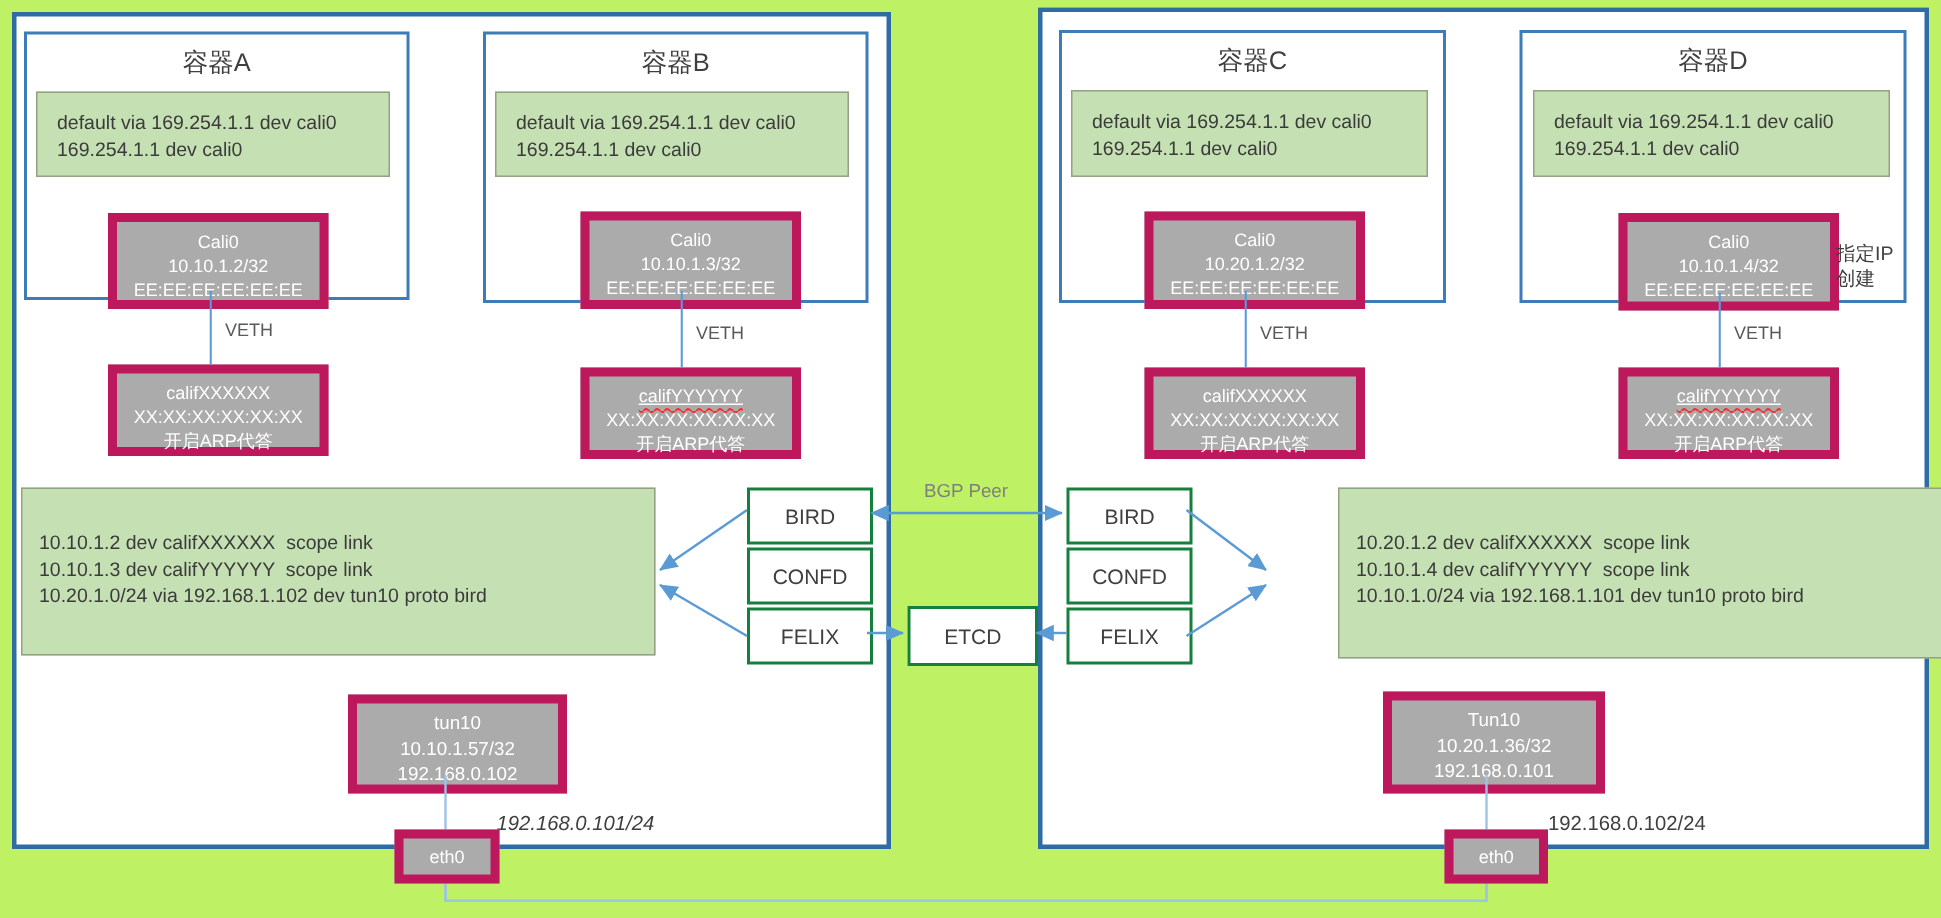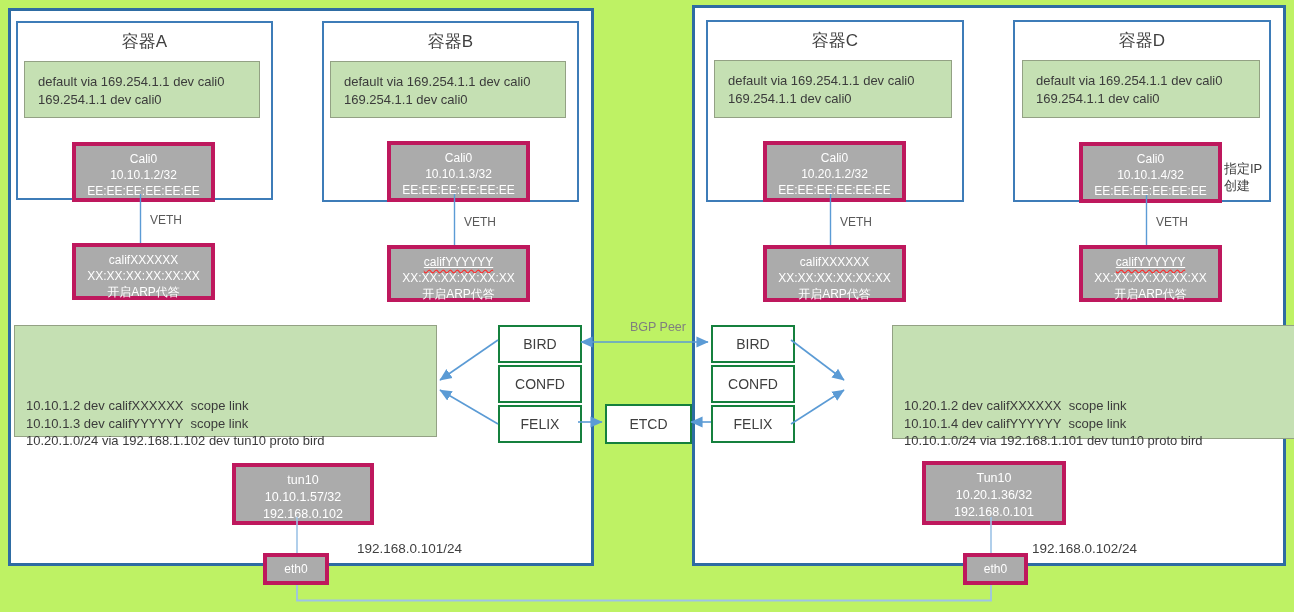--- a/index.html
+++ b/index.html
@@ -5,23 +5,23 @@
   html,body{margin:0;padding:0;background:#fff;}
   #canvas{position:relative;width:1294px;height:612px;background:#bef264;overflow:hidden;
           font-family:"Liberation Sans","DejaVu Sans",sans-serif;color:#3f3f3f;}
   .host{position:absolute;border:3px solid #2e6ca3;background:#ffffff;z-index:1;}
   .cbox{position:absolute;border:2px solid #3e7cb8;background:#ffffff;z-index:2;}
   .ctitle{position:absolute;left:0;right:0;top:7px;text-align:center;font-size:17px;color:#3f3f3f;}
   .green{position:absolute;background:#c5e0b3;border:1px solid #93a184;z-index:2;
          font-size:13px;line-height:18px;color:#3b3b3b;}
   .green .inner{padding:11px 0 0 13px;}
   .rt{font-size:13px;line-height:17.5px;}
-  .rt .inner{padding:27px 0 0 11px;margin-top:44px;}
+  .rt .inner{padding:27px 0 0 11px;}
   .rt-line{white-space:pre;}
-  .gray{position:absolute;background:#ababab;border:4px solid #be185d;color:#ffffff;
+  .gray{position:absolute;background:#ababab;border:6px solid #be185d;color:#ffffff;
         text-align:center;font-size:12px;line-height:16px;z-index:3;}
   .gray .pad{padding-top:5px;}
   .daemon{position:absolute;width:80px;height:34px;border:2px solid #15803d;background:#fff;
           z-index:2;font-size:14px;color:#3f3f3f;display:flex;align-items:center;justify-content:center;}
   .lbl{position:absolute;z-index:4;}
   .veth-lbl{font-size:12px;color:#595959;}
   .bgp-lbl{font-size:12.5px;color:#7f7f7f;text-align:center;width:84px;}
   .cidr-lbl{font-size:13.5px;color:#3f3f3f;}
   .anno{font-size:13px;line-height:17px;color:#3f3f3f;}
   .u{text-decoration:underline;}
@@ -93,21 +93,21 @@
       <div class="rt-line"><span>10.10.1.3 dev califYYYYYY  scope link</span></div>
       <div class="rt-line"><span>10.20.1.0/24 via 192.168.1.102 dev tun10 proto bird</span></div>
     </div>
   </div>
 
   <div class="daemon" style="left:498px;top:325px;">BIRD</div>
   <div class="daemon" style="left:498px;top:365px;">CONFD</div>
   <div class="daemon" style="left:498px;top:405px;">FELIX</div>
 
   <div class="daemon" style="left:605px;top:404px;width:83px;height:36px;">ETCD</div>
-  <div class="lbl bgp-lbl" style="left:602px;top:320px;text-align:right;">BGP Peer</div>
+  <div class="lbl bgp-lbl" style="left:602px;top:320px;">BGP Peer</div>
 
   <div class="daemon" style="left:711px;top:325px;">BIRD</div>
   <div class="daemon" style="left:711px;top:365px;">CONFD</div>
   <div class="daemon" style="left:711px;top:405px;">FELIX</div>
 
   <div class="cbox" style="left:706px;top:20px;width:254px;height:178px;">
     <div class="ctitle">容器C</div>
   </div>
   <div class="green" style="left:714px;top:60px;width:236px;height:56px;">
     <div class="inner">
@@ -179,21 +179,21 @@
     <div class="pad">
       <div>Tun10</div>
       <div>10.20.1.36/32</div>
       <div>192.168.0.101</div>
     </div>
   </div>
 
   <div class="gray" style="left:263px;top:553px;width:58px;height:24px;z-index:6;line-height:24px;">
     <div>eth0</div>
   </div>
-  <div class="lbl cidr-lbl" style="left:357px;top:541px;">192.168.0.101/24</div>
+  <div class="lbl cidr-lbl" style="left:331px;top:541px;font-style:italic;">192.168.0.101/24</div>
 
   <div class="gray" style="left:963px;top:553px;width:57px;height:24px;z-index:6;line-height:24px;">
     <div>eth0</div>
   </div>
   <div class="lbl cidr-lbl" style="left:1032px;top:541px;">192.168.0.102/24</div>
 
   <svg class="wires" width="1294" height="612" viewBox="0 0 1294 612">
     <defs>
       <marker id="arr" viewBox="0 0 10 10" refX="8.5" refY="5" markerWidth="8.5" markerHeight="8.5" orient="auto-start-reverse">
         <path d="M0,1 L9,5 L0,9 z" fill="#5b9bd5"></path>

